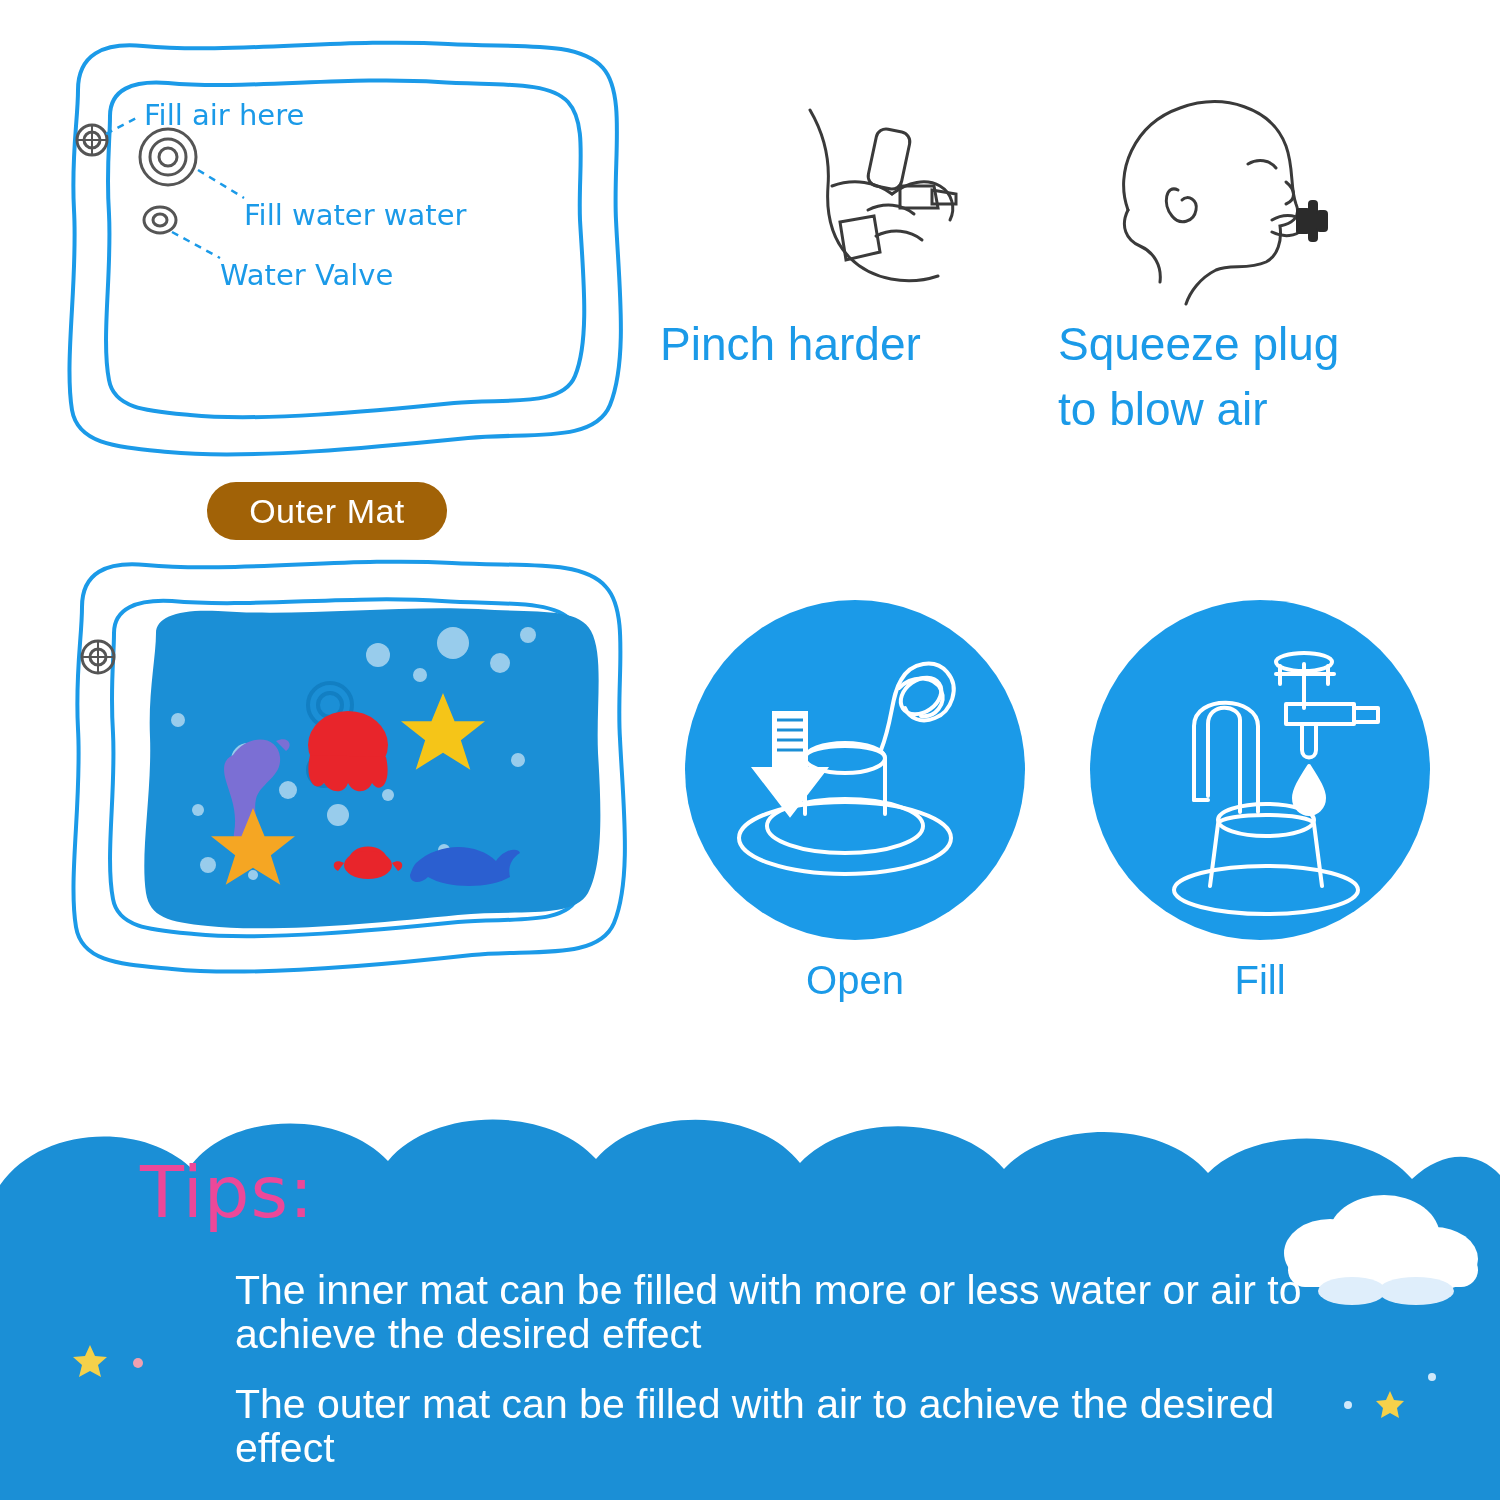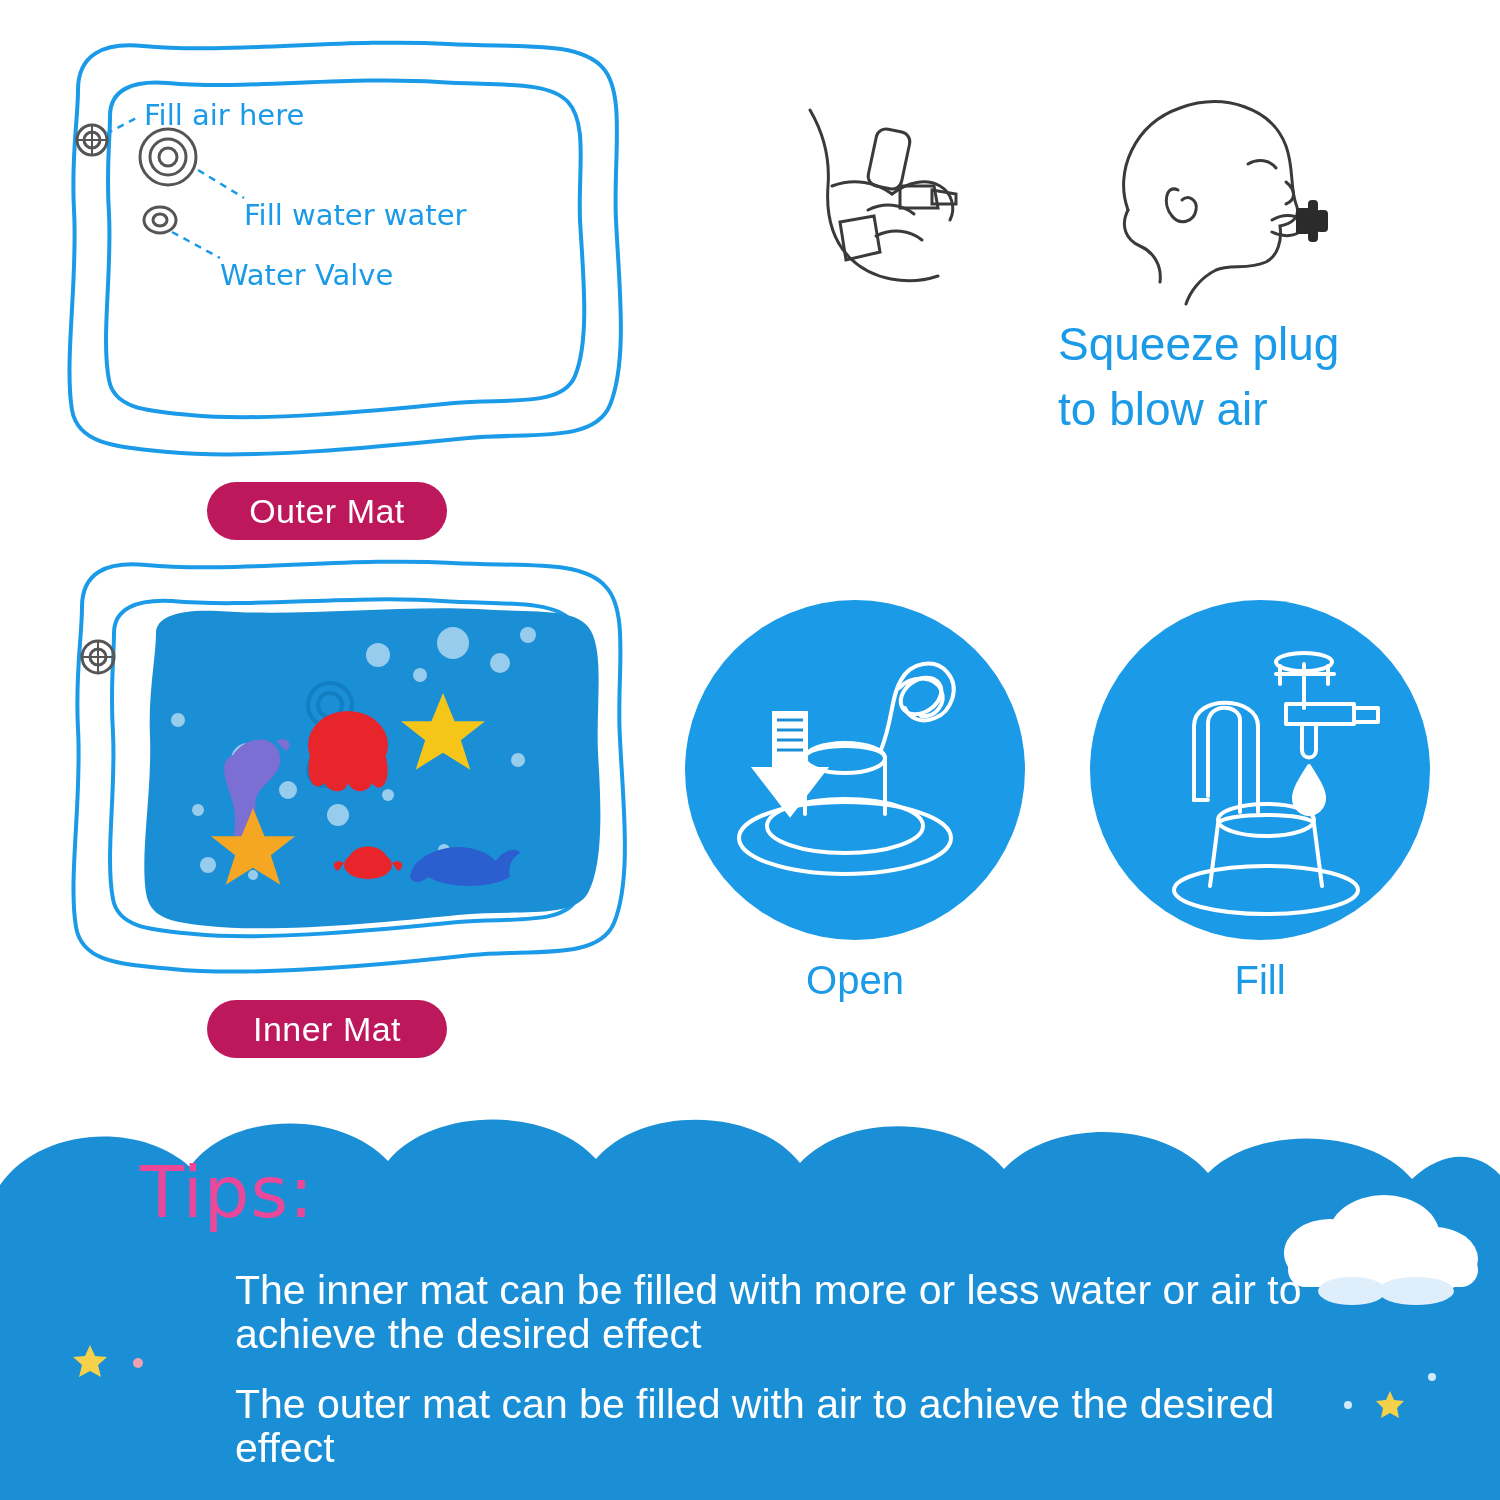--- a/index.html
+++ b/index.html
@@ -18,21 +18,21 @@
   .stage {
     position: absolute;
     left: 0; top: 0;
     width: 1500px;
     height: 1176px;
   }
 
   
   .abs { position: absolute; }
   .label-pill {
-    background: #be185d;
+    background: #a16207;
     color: #ffffff;
     border-radius: 30px;
     font-size: 34px;
     text-align: center;
     line-height: 58px;
     height: 58px;
     letter-spacing: 0.5px;
   }
 
   
@@ -238,37 +238,37 @@
 
       <g>
         <circle cx="50" cy="112" r="16" fill="none" stroke="#555" stroke-width="3"></circle>
         <circle cx="50" cy="112" r="8" fill="none" stroke="#555" stroke-width="3"></circle>
         <line x1="34" y1="112" x2="66" y2="112" stroke="#555" stroke-width="2"></line>
         <line x1="50" y1="96" x2="50" y2="128" stroke="#555" stroke-width="2"></line>
       </g>
     </svg>
   </div>
 
-  <div class="label-pill abs" style="left:207px; top:1000px; width:240px;">Inner Mat</div>
 
   <div class="abs" style="left:780px; top:90px; width:280px; height:220px;">
     <svg width="280" height="220" viewBox="0 0 280 220">
       <g fill="none" stroke="#3a3a3a" stroke-width="3" stroke-linecap="round">
         <path d="M30 20 C44 44, 50 70, 48 96 C46 124, 52 150, 70 168 C92 190, 128 196, 158 186"></path>
         <path d="M52 96 C74 88, 96 92, 112 104"></path>
         <path d="M112 104 C128 92, 146 88, 160 96 C172 103, 176 118, 170 130"></path>
         <path d="M88 120 C104 112, 122 114, 134 124"></path>
         <path d="M96 146 C112 138, 130 140, 142 150"></path>
         <rect x="92" y="40" width="34" height="58" rx="10" transform="rotate(12 109 69)"></rect>
         <path d="M120 96 L154 96 L158 118 L120 118 Z"></path>
         <path d="M152 100 L176 104 L176 114 L152 114 Z"></path>
         <path d="M60 132 L94 126 L100 162 L66 170 Z"></path>
       </g>
     </svg>
   </div>
+  <div class="sketch-caption" style="left:660px; top:318px;">Pinch harder</div>
 
   <div class="abs" style="left:1090px; top:80px; width:280px; height:230px;">
     <svg width="280" height="230" viewBox="0 0 280 230">
       <g fill="none" stroke="#3a3a3a" stroke-width="3" stroke-linecap="round">
 
         <path d="M38 130 C24 92, 44 44, 90 28 C134 12, 182 28, 196 66
                  C204 88, 200 108, 206 124 C212 138, 200 144, 190 146
                  C192 160, 188 176, 176 182 C158 190, 140 184, 126 190
                  C110 198, 100 212, 96 224"></path>
         <path d="M38 130 C30 146, 36 160, 50 166 C64 172, 72 186, 70 202"></path>

